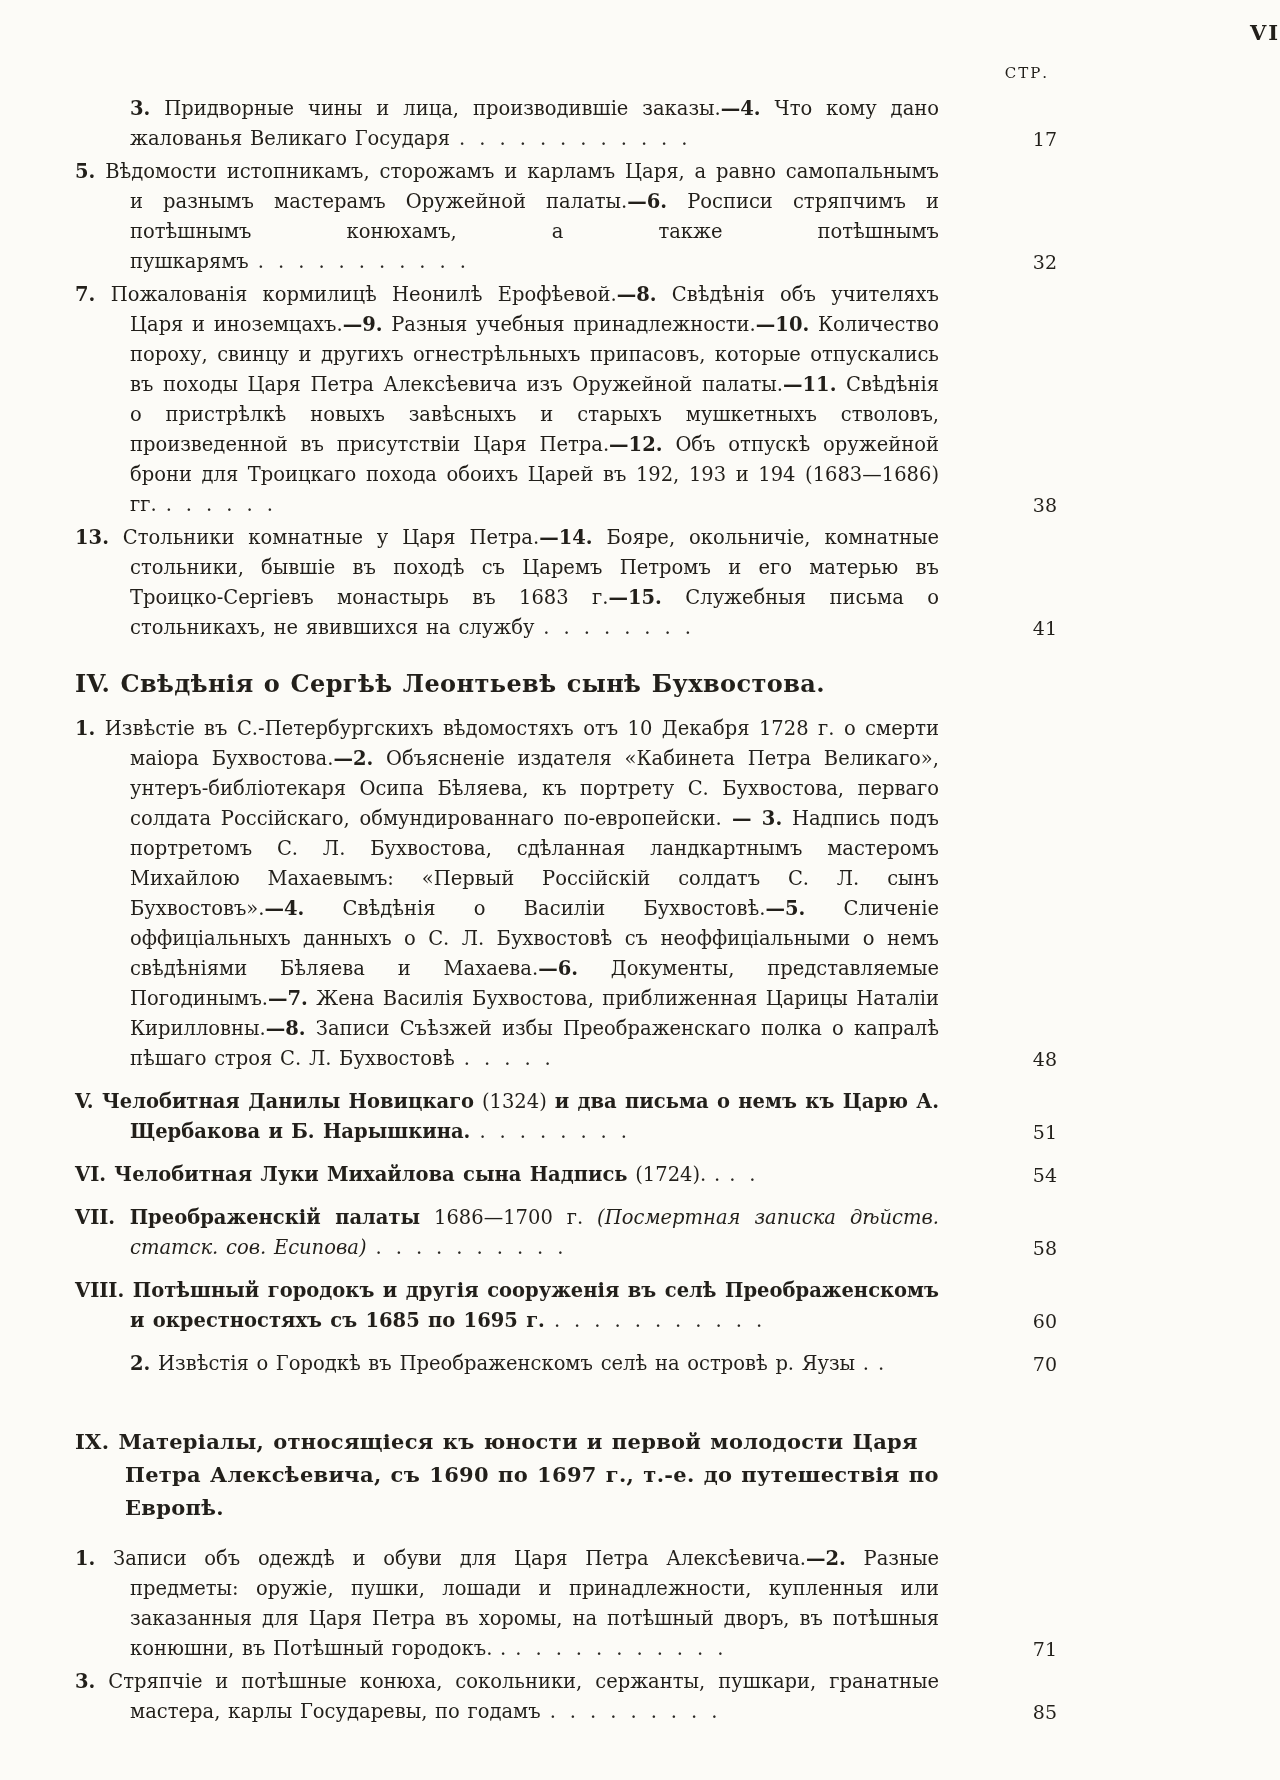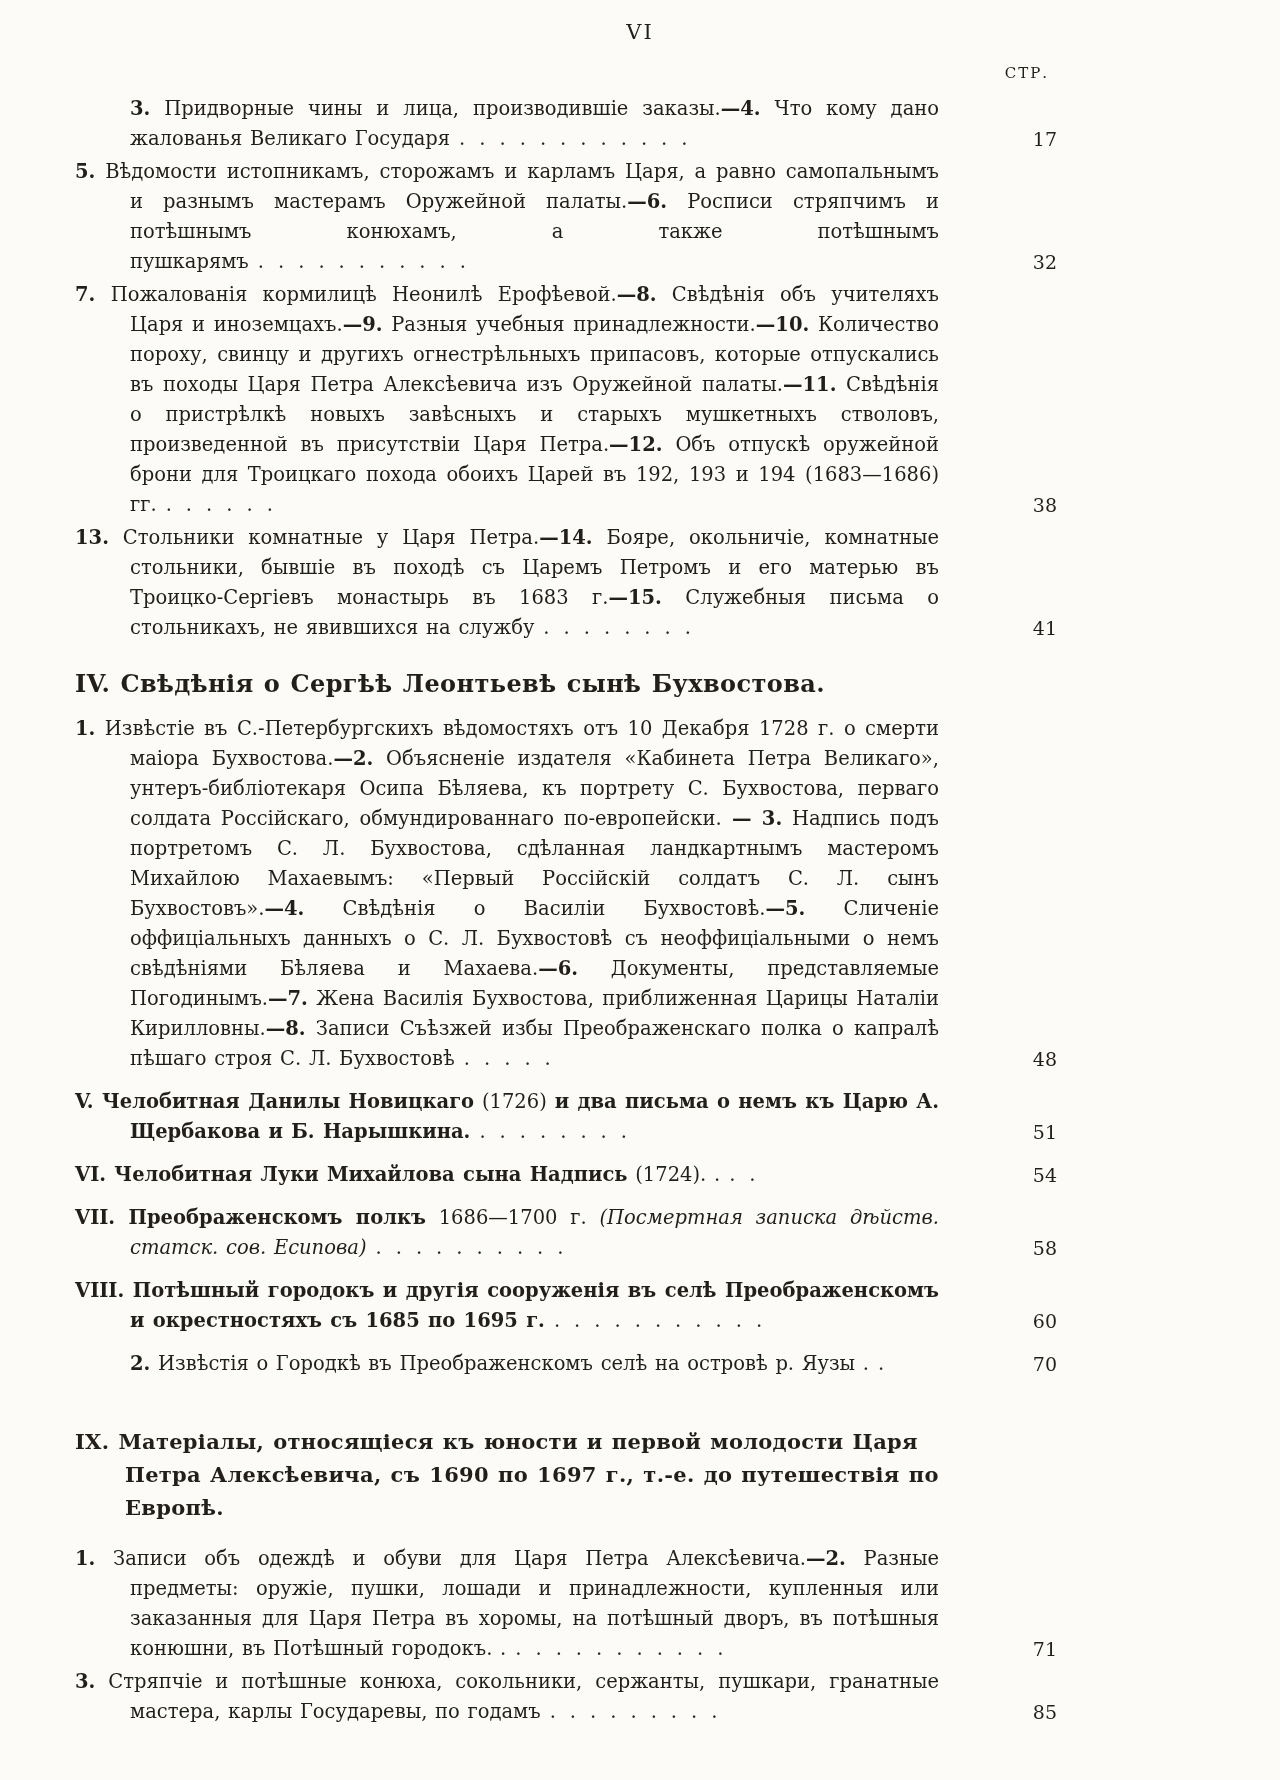--- a/index.html
+++ b/index.html
@@ -11,22 +11,22 @@
   }
   .page {
     position: absolute; inset: 0;
     width: 1280px; height: 1780px;
     background: #fcfbf7;
     color: #221f1a;
     overflow: hidden;
   }
   .folio {
     position: absolute; top: 20px; left: 0; width: 100%;
-    text-align: center;
-    font-size: 21px; letter-spacing: 2px;
+    text-align: right;
+    font-size: 21px; letter-spacing: 2px; font-weight: bold;
   }
   .content {
     position: absolute; top: 64px; left: 75px;
     width: 982px; 
   }
   .col-header {
     text-align: right;
     font-size: 15px; letter-spacing: 2px;
     padding-right: 8px;
     margin-bottom: 12px;
@@ -83,23 +83,23 @@
   <div class="folio">VI</div>
   <div class="content">
     <div class="col-header">СТР.</div>
     <div class="entries">
         <p class="entry block"><span class="entry-text"><span class="seg-bold">3.</span><span class="seg-regular"> Придворные чины и лица, производившіе заказы.</span><span class="seg-bold">—4.</span><span class="seg-regular"> Что кому дано жалованья Великаго Государя</span></span><span class="dots">............</span><span class="pageno">17</span></p>
         <p class="entry hanging"><span class="entry-text"><span class="seg-bold">5.</span><span class="seg-regular"> Вѣдомости истопникамъ, сторожамъ и карламъ Царя, а равно самопальнымъ и разнымъ мастерамъ Оружейной палаты.</span><span class="seg-bold">—6.</span><span class="seg-regular"> Росписи стряпчимъ и потѣшнымъ конюхамъ, а также потѣшнымъ пушкарямъ</span></span><span class="dots">...........</span><span class="pageno">32</span></p>
         <p class="entry hanging"><span class="entry-text"><span class="seg-bold">7.</span><span class="seg-regular"> Пожалованія кормилицѣ Неонилѣ Ерофѣевой.</span><span class="seg-bold">—8.</span><span class="seg-regular"> Свѣдѣнія объ учителяхъ Царя и иноземцахъ.</span><span class="seg-bold">—9.</span><span class="seg-regular"> Разныя учебныя принадлежности.</span><span class="seg-bold">—10.</span><span class="seg-regular"> Количество пороху, свинцу и другихъ огнестрѣльныхъ припасовъ, которые отпускались въ походы Царя Петра Алексѣевича изъ Оружейной палаты.</span><span class="seg-bold">—11.</span><span class="seg-regular"> Свѣдѣнія о пристрѣлкѣ новыхъ завѣсныхъ и старыхъ мушкетныхъ стволовъ, произведенной въ присутствіи Царя Петра.</span><span class="seg-bold">—12.</span><span class="seg-regular"> Объ отпускѣ оружейной брони для Троицкаго похода обоихъ Царей въ 192, 193 и 194 (1683—1686) гг.</span></span><span class="dots">......</span><span class="pageno">38</span></p>
         <p class="entry hanging"><span class="entry-text"><span class="seg-bold">13.</span><span class="seg-regular"> Стольники комнатные у Царя Петра.</span><span class="seg-bold">—14.</span><span class="seg-regular"> Бояре, окольничіе, комнатные стольники, бывшіе въ походѣ съ Царемъ Петромъ и его матерью въ Троицко-Сергіевъ монастырь въ 1683 г.</span><span class="seg-bold">—15.</span><span class="seg-regular"> Служебныя письма о стольникахъ, не явившихся на службу</span></span><span class="dots">........</span><span class="pageno">41</span></p>
         <p class="entry heading-section"><span class="entry-text"><span class="seg-bold">IV. Свѣдѣнія о Сергѣѣ Леонтьевѣ сынѣ Бухвостова.</span></span></p>
         <p class="entry hanging"><span class="entry-text"><span class="seg-bold">1.</span><span class="seg-regular"> Извѣстіе въ С.-Петербургскихъ вѣдомостяхъ отъ 10 Декабря 1728 г. о смерти маіора Бухвостова.</span><span class="seg-bold">—2.</span><span class="seg-regular"> Объясненіе издателя «Кабинета Петра Великаго», унтеръ-библіотекаря Осипа Бѣляева, къ портрету С. Бухвостова, перваго солдата Россійскаго, обмундированнаго по-европейски.</span><span class="seg-bold"> — 3.</span><span class="seg-regular"> Надпись подъ портретомъ С. Л. Бухвостова, сдѣланная ландкартнымъ мастеромъ Михайлою Махаевымъ: «Первый Россійскій солдатъ С. Л. сынъ Бухвостовъ».</span><span class="seg-bold">—4.</span><span class="seg-regular"> Свѣдѣнія о Василіи Бухвостовѣ.</span><span class="seg-bold">—5.</span><span class="seg-regular"> Сличеніе оффиціальныхъ данныхъ о С. Л. Бухвостовѣ съ неоффиціальными о немъ свѣдѣніями Бѣляева и Махаева.</span><span class="seg-bold">—6.</span><span class="seg-regular"> Документы, представляемые Погодинымъ.</span><span class="seg-bold">—7.</span><span class="seg-regular"> Жена Василія Бухвостова, приближенная Царицы Наталіи Кирилловны.</span><span class="seg-bold">—8.</span><span class="seg-regular"> Записи Съѣзжей избы Преображенскаго полка о капралѣ пѣшаго строя С. Л. Бухвостовѣ</span></span><span class="dots">.....</span><span class="pageno">48</span></p>
-        <p class="entry hanging major"><span class="entry-text"><span class="seg-bold">V. Челобитная Данилы Новицкаго</span><span class="seg-regular"> (1726) </span><span class="seg-bold">и два письма о немъ къ Царю А. Щербакова и Б. Нарышкина.</span></span><span class="dots">........</span><span class="pageno">51</span></p>
+        <p class="entry hanging major"><span class="entry-text"><span class="seg-bold">V. Челобитная Данилы Новицкаго</span><span class="seg-regular"> (1324) </span><span class="seg-bold">и два письма о немъ къ Царю А. Щербакова и Б. Нарышкина.</span></span><span class="dots">........</span><span class="pageno">51</span></p>
         <p class="entry hanging major"><span class="entry-text"><span class="seg-bold">VI. Челобитная Луки Михайлова сына Надпись</span><span class="seg-regular"> (1724). .</span></span><span class="dots">..</span><span class="pageno">54</span></p>
-        <p class="entry hanging major"><span class="entry-text"><span class="seg-bold">VII. Преображенскомъ полкъ</span><span class="seg-regular"> 1686—1700 г. </span><span class="seg-italic">(Посмертная записка дѣйств. статск. сов. Есипова)</span></span><span class="dots">..........</span><span class="pageno">58</span></p>
+        <p class="entry hanging major"><span class="entry-text"><span class="seg-bold">VII. Преображенскій палаты</span><span class="seg-regular"> 1686—1700 г. </span><span class="seg-italic">(Посмертная записка дѣйств. статск. сов. Есипова)</span></span><span class="dots">..........</span><span class="pageno">58</span></p>
         <p class="entry hanging major"><span class="entry-text"><span class="seg-bold">VIII. Потѣшный городокъ и другія сооруженія въ селѣ Преображенскомъ и окрестностяхъ съ 1685 по 1695 г.</span></span><span class="dots">...........</span><span class="pageno">60</span></p>
         <p class="entry block"><span class="entry-text"><span class="seg-bold">2.</span><span class="seg-regular"> Извѣстія о Городкѣ въ Преображенскомъ селѣ на островѣ р. Яузы .</span></span><span class="dots">.</span><span class="pageno">70</span></p>
         <p class="entry heading-chapter"><span class="entry-text"><span class="seg-bold">IX. Матеріалы, относящіеся къ юности и первой молодости Царя Петра Алексѣевича, съ 1690 по 1697 г., т.-е. до путешествія по Европѣ.</span></span></p>
         <p class="entry hanging"><span class="entry-text"><span class="seg-bold">1.</span><span class="seg-regular"> Записи объ одеждѣ и обуви для Царя Петра Алексѣевича.</span><span class="seg-bold">—2.</span><span class="seg-regular"> Разные предметы: оружіе, пушки, лошади и принадлежности, купленныя или заказанныя для Царя Петра въ хоромы, на потѣшный дворъ, въ потѣшныя конюшни, въ Потѣшный городокъ. .</span></span><span class="dots">...........</span><span class="pageno">71</span></p>
         <p class="entry hanging"><span class="entry-text"><span class="seg-bold">3.</span><span class="seg-regular"> Стряпчіе и потѣшные конюха, сокольники, сержанты, пушкари, гранатные мастера, карлы Государевы, по годамъ</span></span><span class="dots">.........</span><span class="pageno">85</span></p>
       </div>
   </div>
 </div>
 
 </body></html>

